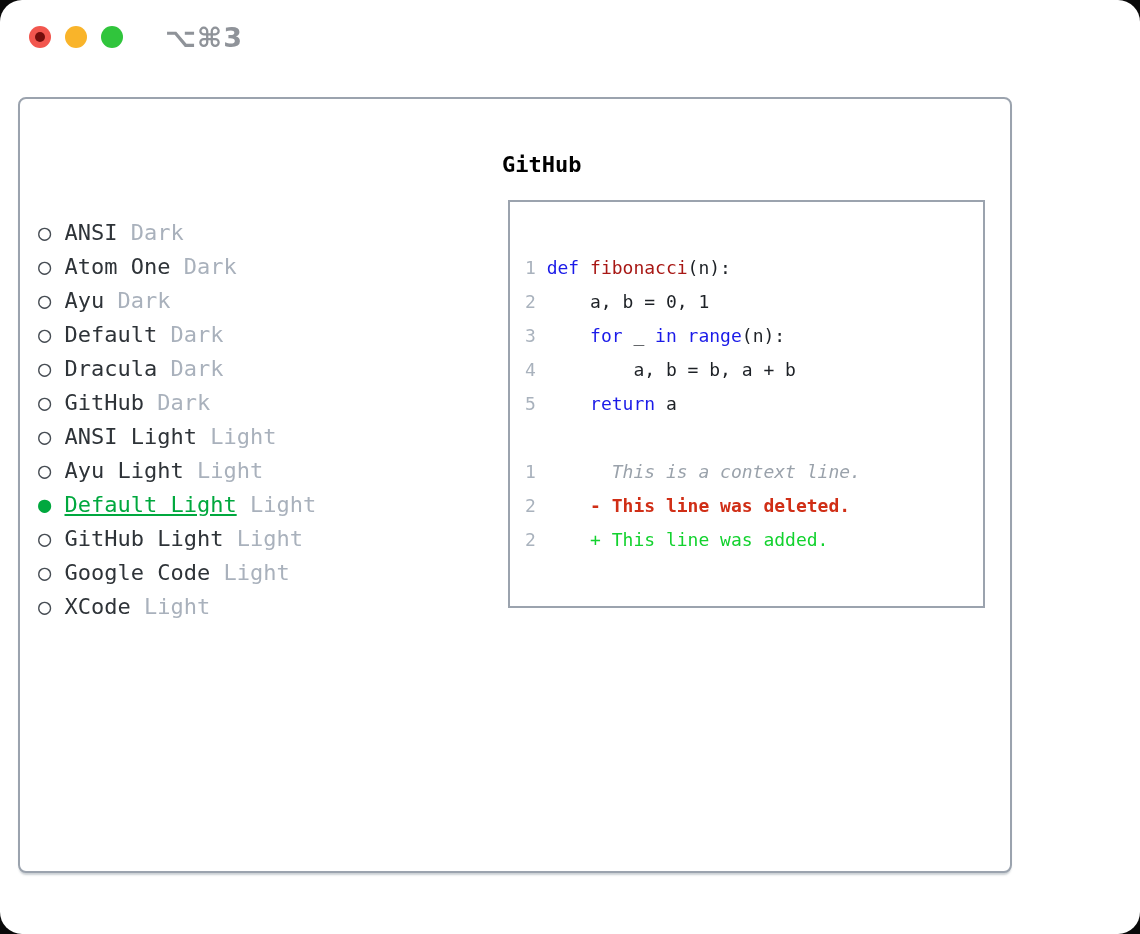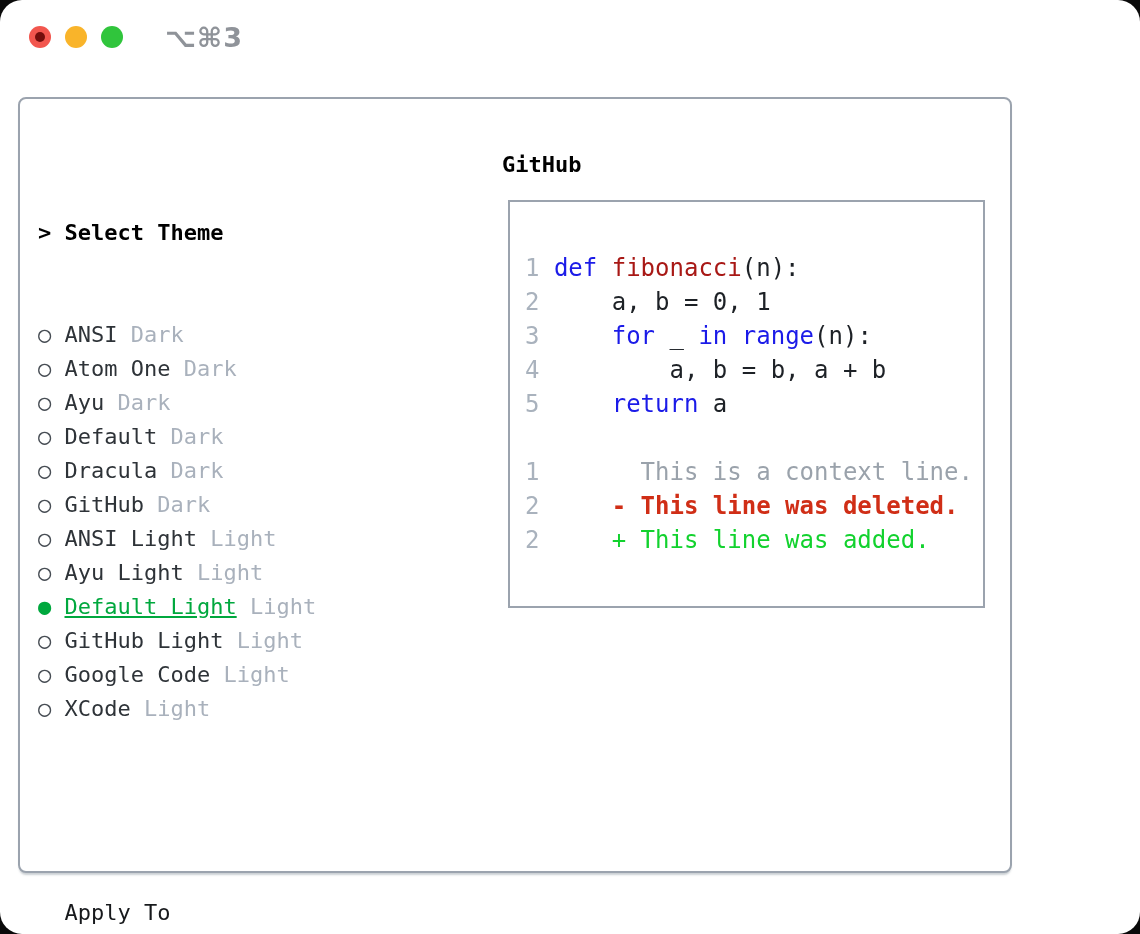--- a/index.html
+++ b/index.html
@@ -28,51 +28,49 @@
   .marker{color:var(--marker-gray);}
   .marker.sel{color:var(--accent-green);}
   .tname{color:var(--text-dark);}
   .tname.sel{color:var(--accent-green);text-decoration:underline;}
   .ttag{color:var(--muted-gray);margin-top:20px;}
   .apply-header{padding-left:2ch;color:#17191c;}
   
   .preview-label{position:absolute;left:482px;top:49px;height:34px;line-height:34px;font-size:22px;font-weight:bold;color:#000;}
   .preview-box{position:absolute;left:488px;top:101px;width:477px;height:408px;box-sizing:border-box;
     border:2px solid var(--border-gray);background:#fff;}
-  .preview-code{margin:0;padding:49px 0 0 15px;font-size:24px;line-height:34px;font-family:inherit;white-space:pre;}
+  .preview-code{margin:0;padding:49px 0 0 15px;font-size:18px;line-height:34px;font-family:inherit;white-space:pre;}
   .pline{height:34px;}
   .lnum{color:var(--line-number-gray);}
   .kw{color:var(--keyword-blue);}
   .fn{color:var(--function-red);}
   .pl{color:#1d2126;}
-  .context{color:var(--diff-context-gray);}
+  .context{color:var(--diff-context-gray);font-style:italic;}
   .deleted{color:var(--diff-deleted-red);font-weight:bold;}
   .added{color:var(--diff-added-green);}
 </style>
 </head>
 <body>
 
 <div class="window">
 
   <div class="titlebar">
     <span class="dot dot-red">
         <span class="inner"></span>
       </span>
     <span class="dot dot-yellow"></span>
     <span class="dot dot-green"></span>
     <span class="win-title">⌥⌘3</span>
   </div>
 
   <div class="main-box">
 
     <div class="left-col">
-      <div class="line hdr"><span class="prompt">&gt;</span><span> </span><span>Select Theme</span></div>
       <div id="theme-list"><div class="line theme-row"><span class="marker">○</span> <span class="tname">ANSI</span><span class="ttag"> Dark</span></div><div class="line theme-row"><span class="marker">○</span> <span class="tname">Atom One</span><span class="ttag"> Dark</span></div><div class="line theme-row"><span class="marker">○</span> <span class="tname">Ayu</span><span class="ttag"> Dark</span></div><div class="line theme-row"><span class="marker">○</span> <span class="tname">Default</span><span class="ttag"> Dark</span></div><div class="line theme-row"><span class="marker">○</span> <span class="tname">Dracula</span><span class="ttag"> Dark</span></div><div class="line theme-row"><span class="marker">○</span> <span class="tname">GitHub</span><span class="ttag"> Dark</span></div><div class="line theme-row"><span class="marker">○</span> <span class="tname">ANSI Light</span><span class="ttag"> Light</span></div><div class="line theme-row"><span class="marker">○</span> <span class="tname">Ayu Light</span><span class="ttag"> Light</span></div><div class="line theme-row"><span class="marker sel">●</span> <span class="tname sel">Default Light</span><span class="ttag"> Light</span></div><div class="line theme-row"><span class="marker">○</span> <span class="tname">GitHub Light</span><span class="ttag"> Light</span></div><div class="line theme-row"><span class="marker">○</span> <span class="tname">Google Code</span><span class="ttag"> Light</span></div><div class="line theme-row"><span class="marker">○</span> <span class="tname">XCode</span><span class="ttag"> Light</span></div></div>
       <div class="line"> </div>
-      <div class="line apply-header">Apply To</div>
       
       
       
     </div>
 
     <div class="preview-label">GitHub</div>
 
     <div class="preview-box">
       <pre class="preview-code" id="preview-code"><div class="pline"><span class="lnum">1</span> <span class="kw">def</span><span class="pl"> </span><span class="fn">fibonacci</span><span class="pl">(n):</span></div><div class="pline"><span class="lnum">2</span> <span class="pl">    a, b = 0, 1</span></div><div class="pline"><span class="lnum">3</span> <span class="pl">    </span><span class="kw">for</span><span class="pl"> _ </span><span class="kw">in</span><span class="pl"> </span><span class="kw">range</span><span class="pl">(n):</span></div><div class="pline"><span class="lnum">4</span> <span class="pl">        a, b = b, a + b</span></div><div class="pline"><span class="lnum">5</span> <span class="pl">    </span><span class="kw">return</span><span class="pl"> a</span></div><div class="pline"> </div><div class="pline"><span class="lnum">1</span> <span class="context">      This is a context line.</span></div><div class="pline"><span class="lnum">2</span> <span class="deleted">    - This line was deleted.</span></div><div class="pline"><span class="lnum">2</span> <span class="added">    + This line was added.</span></div></pre>
     </div>

